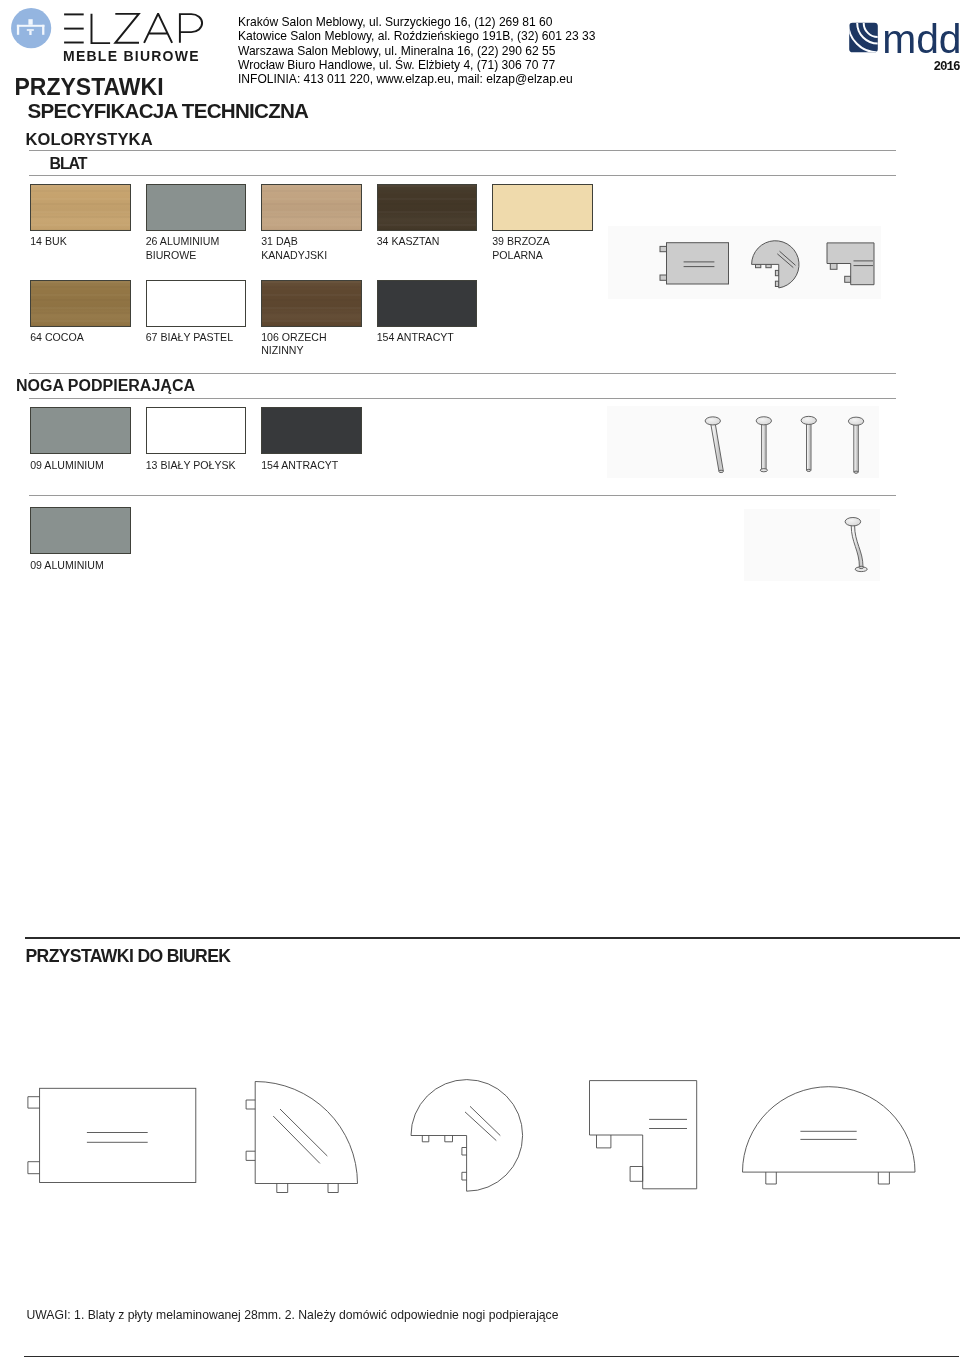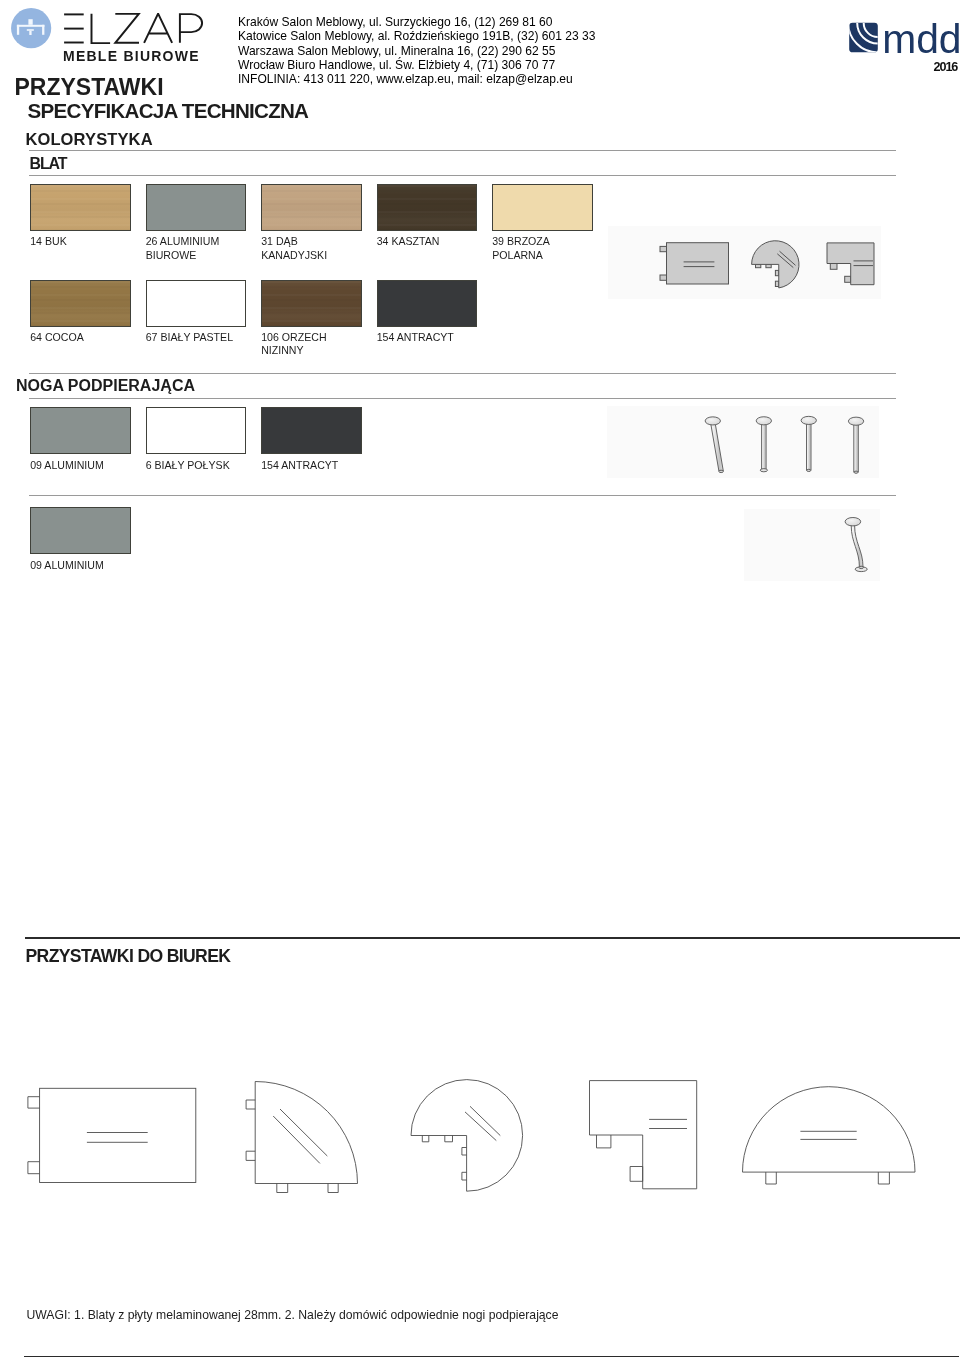--- a/index.html
+++ b/index.html
@@ -6,28 +6,28 @@
   html,body{margin:0;padding:0;background:#fff;}
   body{width:960px;height:1361px;font-family:"Liberation Sans",sans-serif;color:#1d1d1d;position:relative;overflow:hidden;}
   .page{position:absolute;left:0;top:0;width:960px;height:1361px;}
   .abs{position:absolute;}
   #logo-circle{left:11px;top:8px;width:42px;height:42px;}
   #logo-word{left:63px;top:13px;}
   #logo-sub{left:63px;top:48px;font-size:14px;letter-spacing:1.25px;font-weight:600;color:#1a1a1a;}
   #contacts{left:238px;top:0.4px;font-size:12.05px;line-height:14.1px;color:#000;margin-top:15px;}
   #contacts div{white-space:nowrap;}
   #mdd-logo{left:849px;top:22px;}
-  #mdd-year{left:933.6px;top:59.6px;font-size:12.6px;font-weight:700;color:#111;letter-spacing:-1.1px;}
+  #mdd-year{left:933.6px;top:59.6px;font-size:12.6px;font-weight:700;color:#111;letter-spacing:-1.1px;font-family:Liberation Mono, monospace;}
 
   
   #title{left:14.5px;top:74.3px;font-size:23px;font-weight:700;letter-spacing:0px;color:#1d1d1d;}
   #subtitle{left:27.6px;top:99.4px;font-size:20.6px;font-weight:700;letter-spacing:-0.75px;color:#1d1d1d;}
 
   .sec-h{font-size:16.5px;font-weight:700;letter-spacing:0.13px;color:#1d1d1d;}
-  .sub-h{font-size:15.95px;font-weight:700;letter-spacing:-1.17px;color:#1d1d1d;}
+  .sub-h{font-size:15.95px;font-weight:700;letter-spacing:-1.17px;color:#1d1d1d;margin-left:20px;}
   .rule{position:absolute;height:1px;background:#9a9a9a;}
   .rule.thick{height:1.6px;background:#2b2b2b;}
 
   
   .sw{position:absolute;box-sizing:border-box;border:1px solid #40413a;}
   .sw.wood::after{content:"";position:absolute;left:0;top:0;right:0;bottom:0;
     background:
       repeating-linear-gradient(180deg,
         rgba(255,255,255,0.028) 0px, rgba(255,255,255,0.028) 1.5px,
         rgba(0,0,0,0.0) 1.5px, rgba(0,0,0,0.0) 5px,
@@ -148,21 +148,21 @@
       <div class="sw-lbl" style="left: 30.2px; top: 330.7px; width: 109.5px;">64 COCOA</div>
       <div class="sw" style="left: 145.7px; top: 279.5px; width: 100.8px; height: 47.1px; background: rgb(255, 255, 255);"></div>
       <div class="sw-lbl" style="left: 145.7px; top: 330.7px; width: 109.5px;">67 BIAŁY PASTEL</div>
       <div class="sw wood" style="left: 261.2px; top: 279.5px; width: 100.8px; height: 47.1px; background: rgb(95, 72, 48);"></div>
       <div class="sw-lbl" style="left: 261.2px; top: 330.7px; width: 109.5px;">106 ORZECH<div>NIZINNY</div></div>
       <div class="sw" style="left: 376.7px; top: 279.5px; width: 100.8px; height: 47.1px; background: rgb(55, 57, 59);"></div>
       <div class="sw-lbl" style="left: 376.7px; top: 330.7px; width: 109.5px;">154 ANTRACYT</div>
       <div class="sw" style="left: 30.2px; top: 406.8px; width: 100.8px; height: 47.1px; background: rgb(137, 145, 143);"></div>
       <div class="sw-lbl" style="left: 30.2px; top: 458.9px; width: 109.5px;">09 ALUMINIUM</div>
       <div class="sw" style="left: 145.7px; top: 406.8px; width: 100.8px; height: 47.1px; background: rgb(255, 255, 255);"></div>
-      <div class="sw-lbl" style="left: 145.7px; top: 458.9px; width: 109.5px;">6 BIAŁY POŁYSK</div>
+      <div class="sw-lbl" style="left: 145.7px; top: 458.9px; width: 109.5px;">13 BIAŁY POŁYSK</div>
       <div class="sw" style="left: 261.2px; top: 406.8px; width: 100.8px; height: 47.1px; background: rgb(55, 57, 59);"></div>
       <div class="sw-lbl" style="left: 261.2px; top: 458.9px; width: 109.5px;">154 ANTRACYT</div>
       <div class="sw" style="left: 30.2px; top: 507.4px; width: 100.8px; height: 47.1px; background: rgb(137, 145, 143);"></div>
       <div class="sw-lbl" style="left: 30.2px; top: 559.3px; width: 109.5px;">09 ALUMINIUM</div>
     </div>
 
   <div class="drawing" style="left:652px;top:238px;">
     <svg width="82" height="52" viewBox="0 0 82 52">
       <g fill="#cccccc" stroke="#555555" stroke-width="1">
         <rect x="8.0" y="8.4" width="6.5" height="5.3"></rect>

